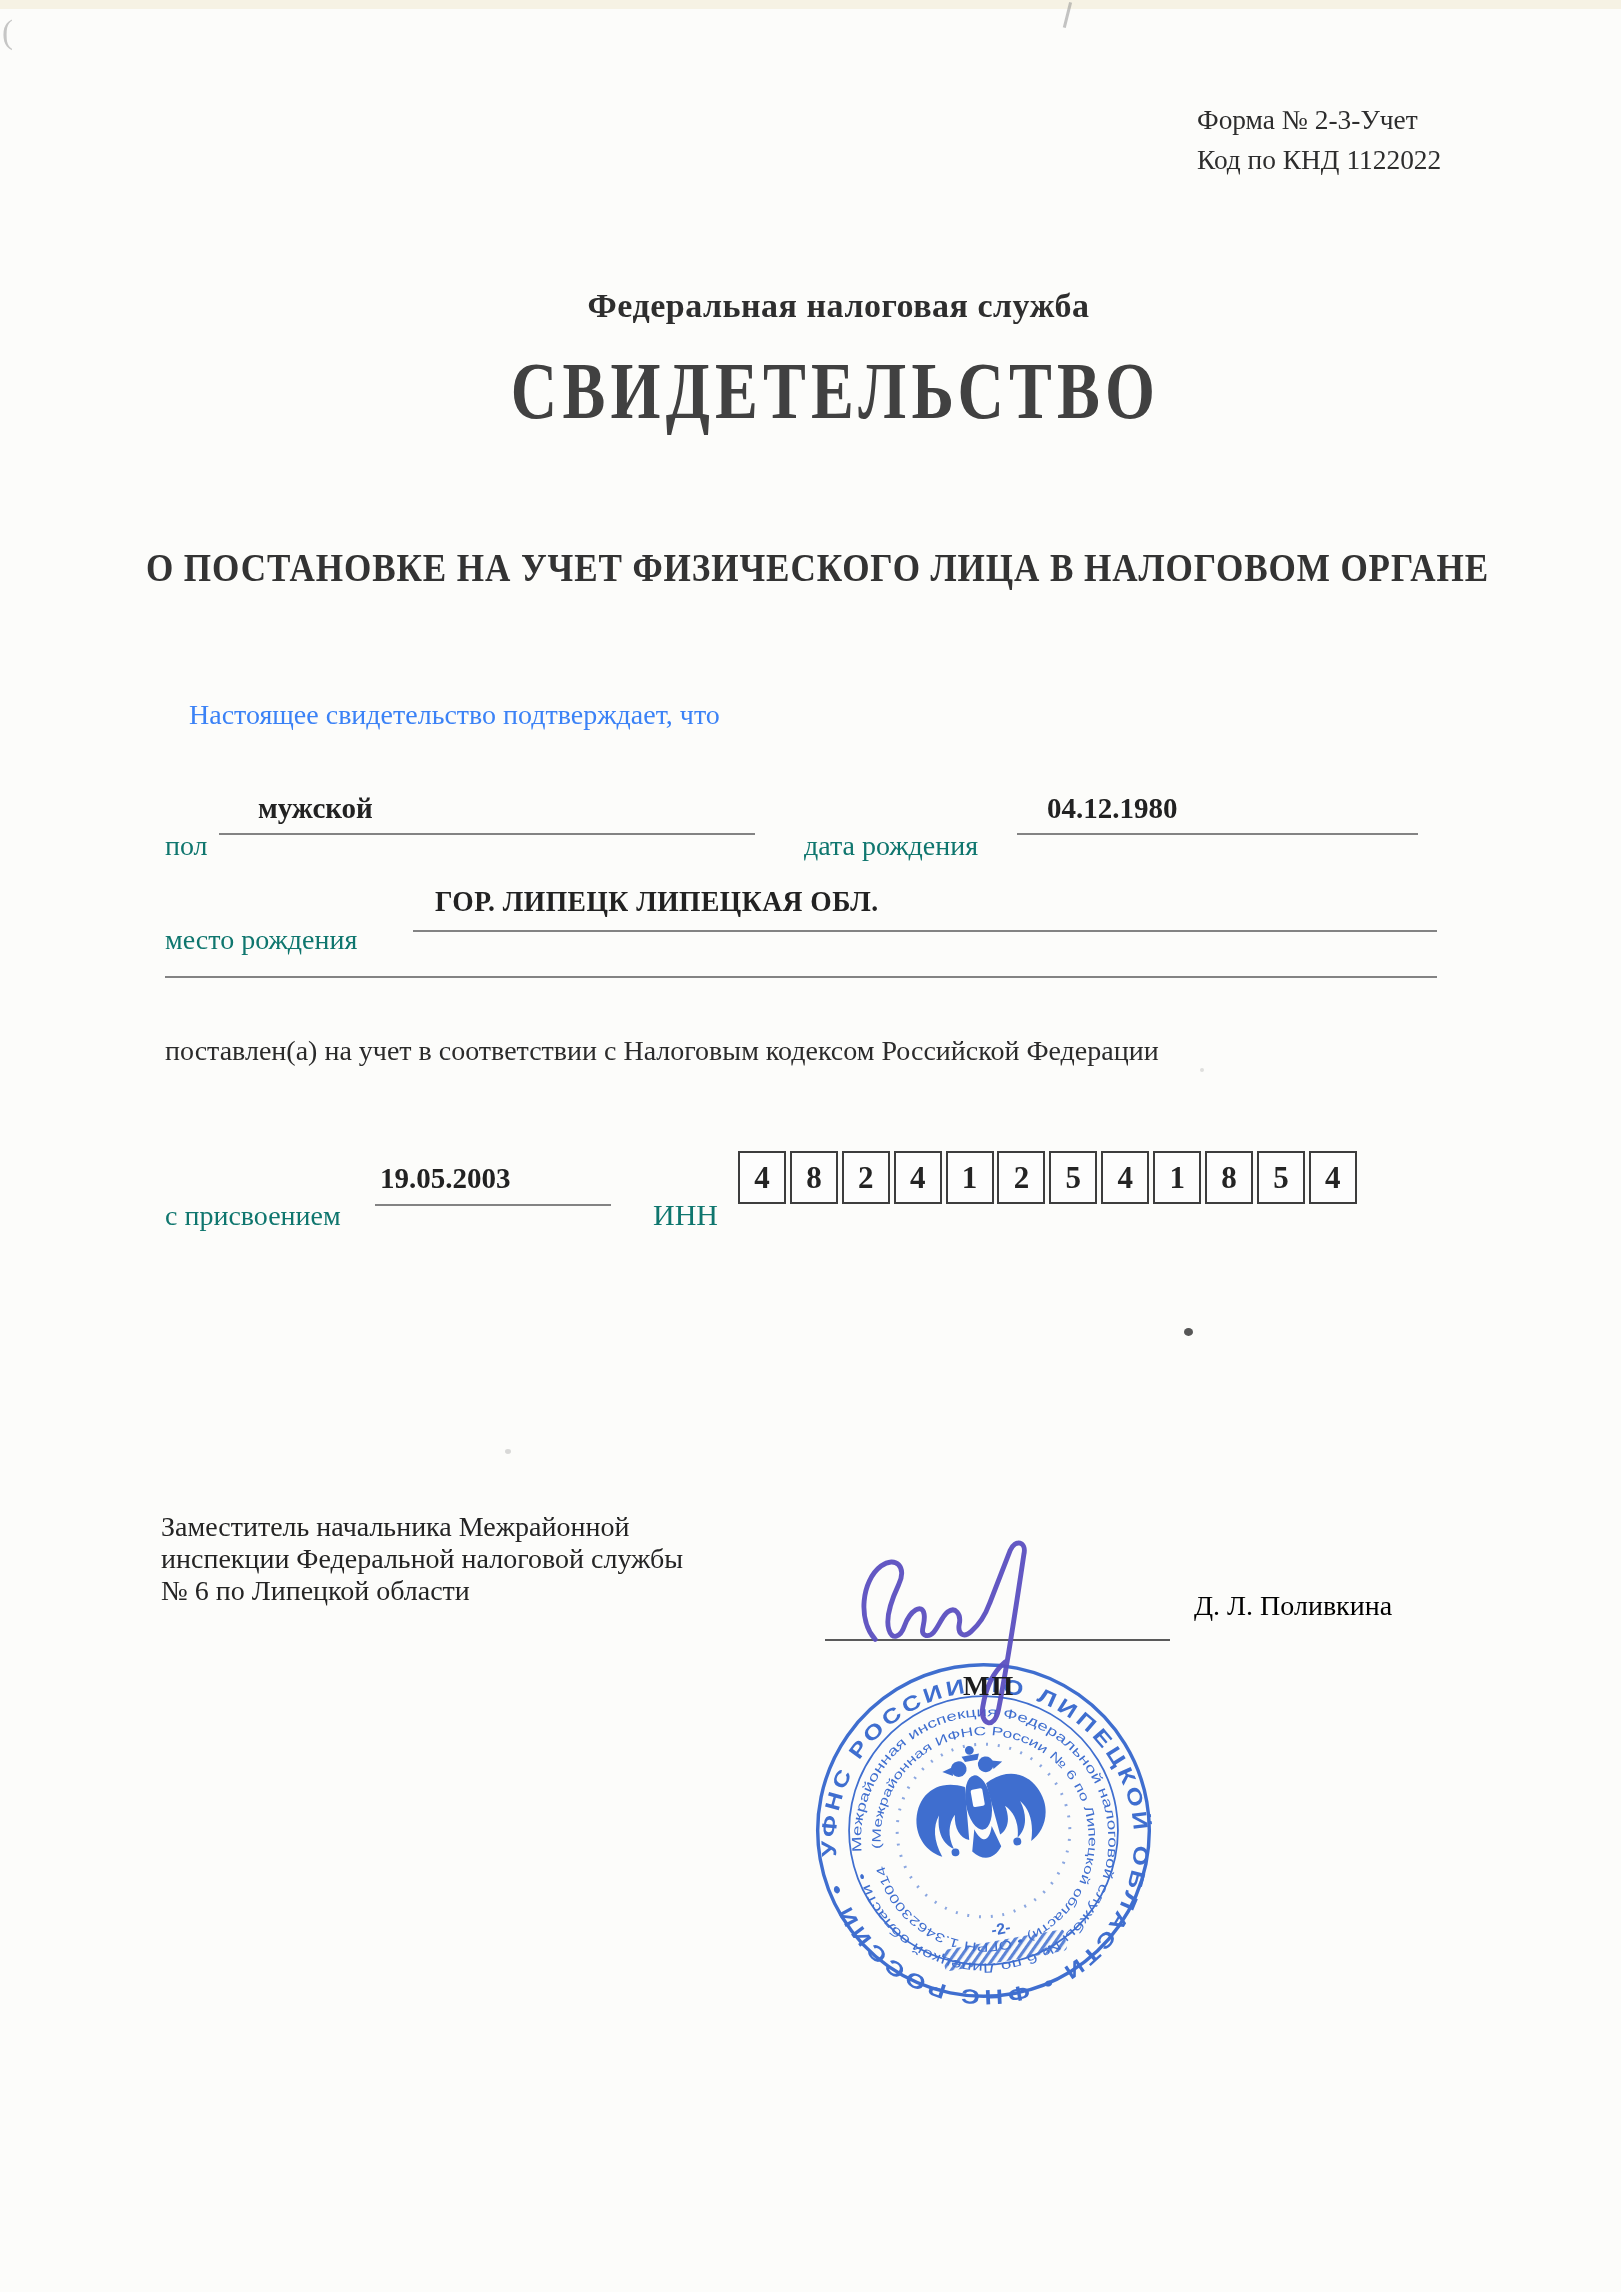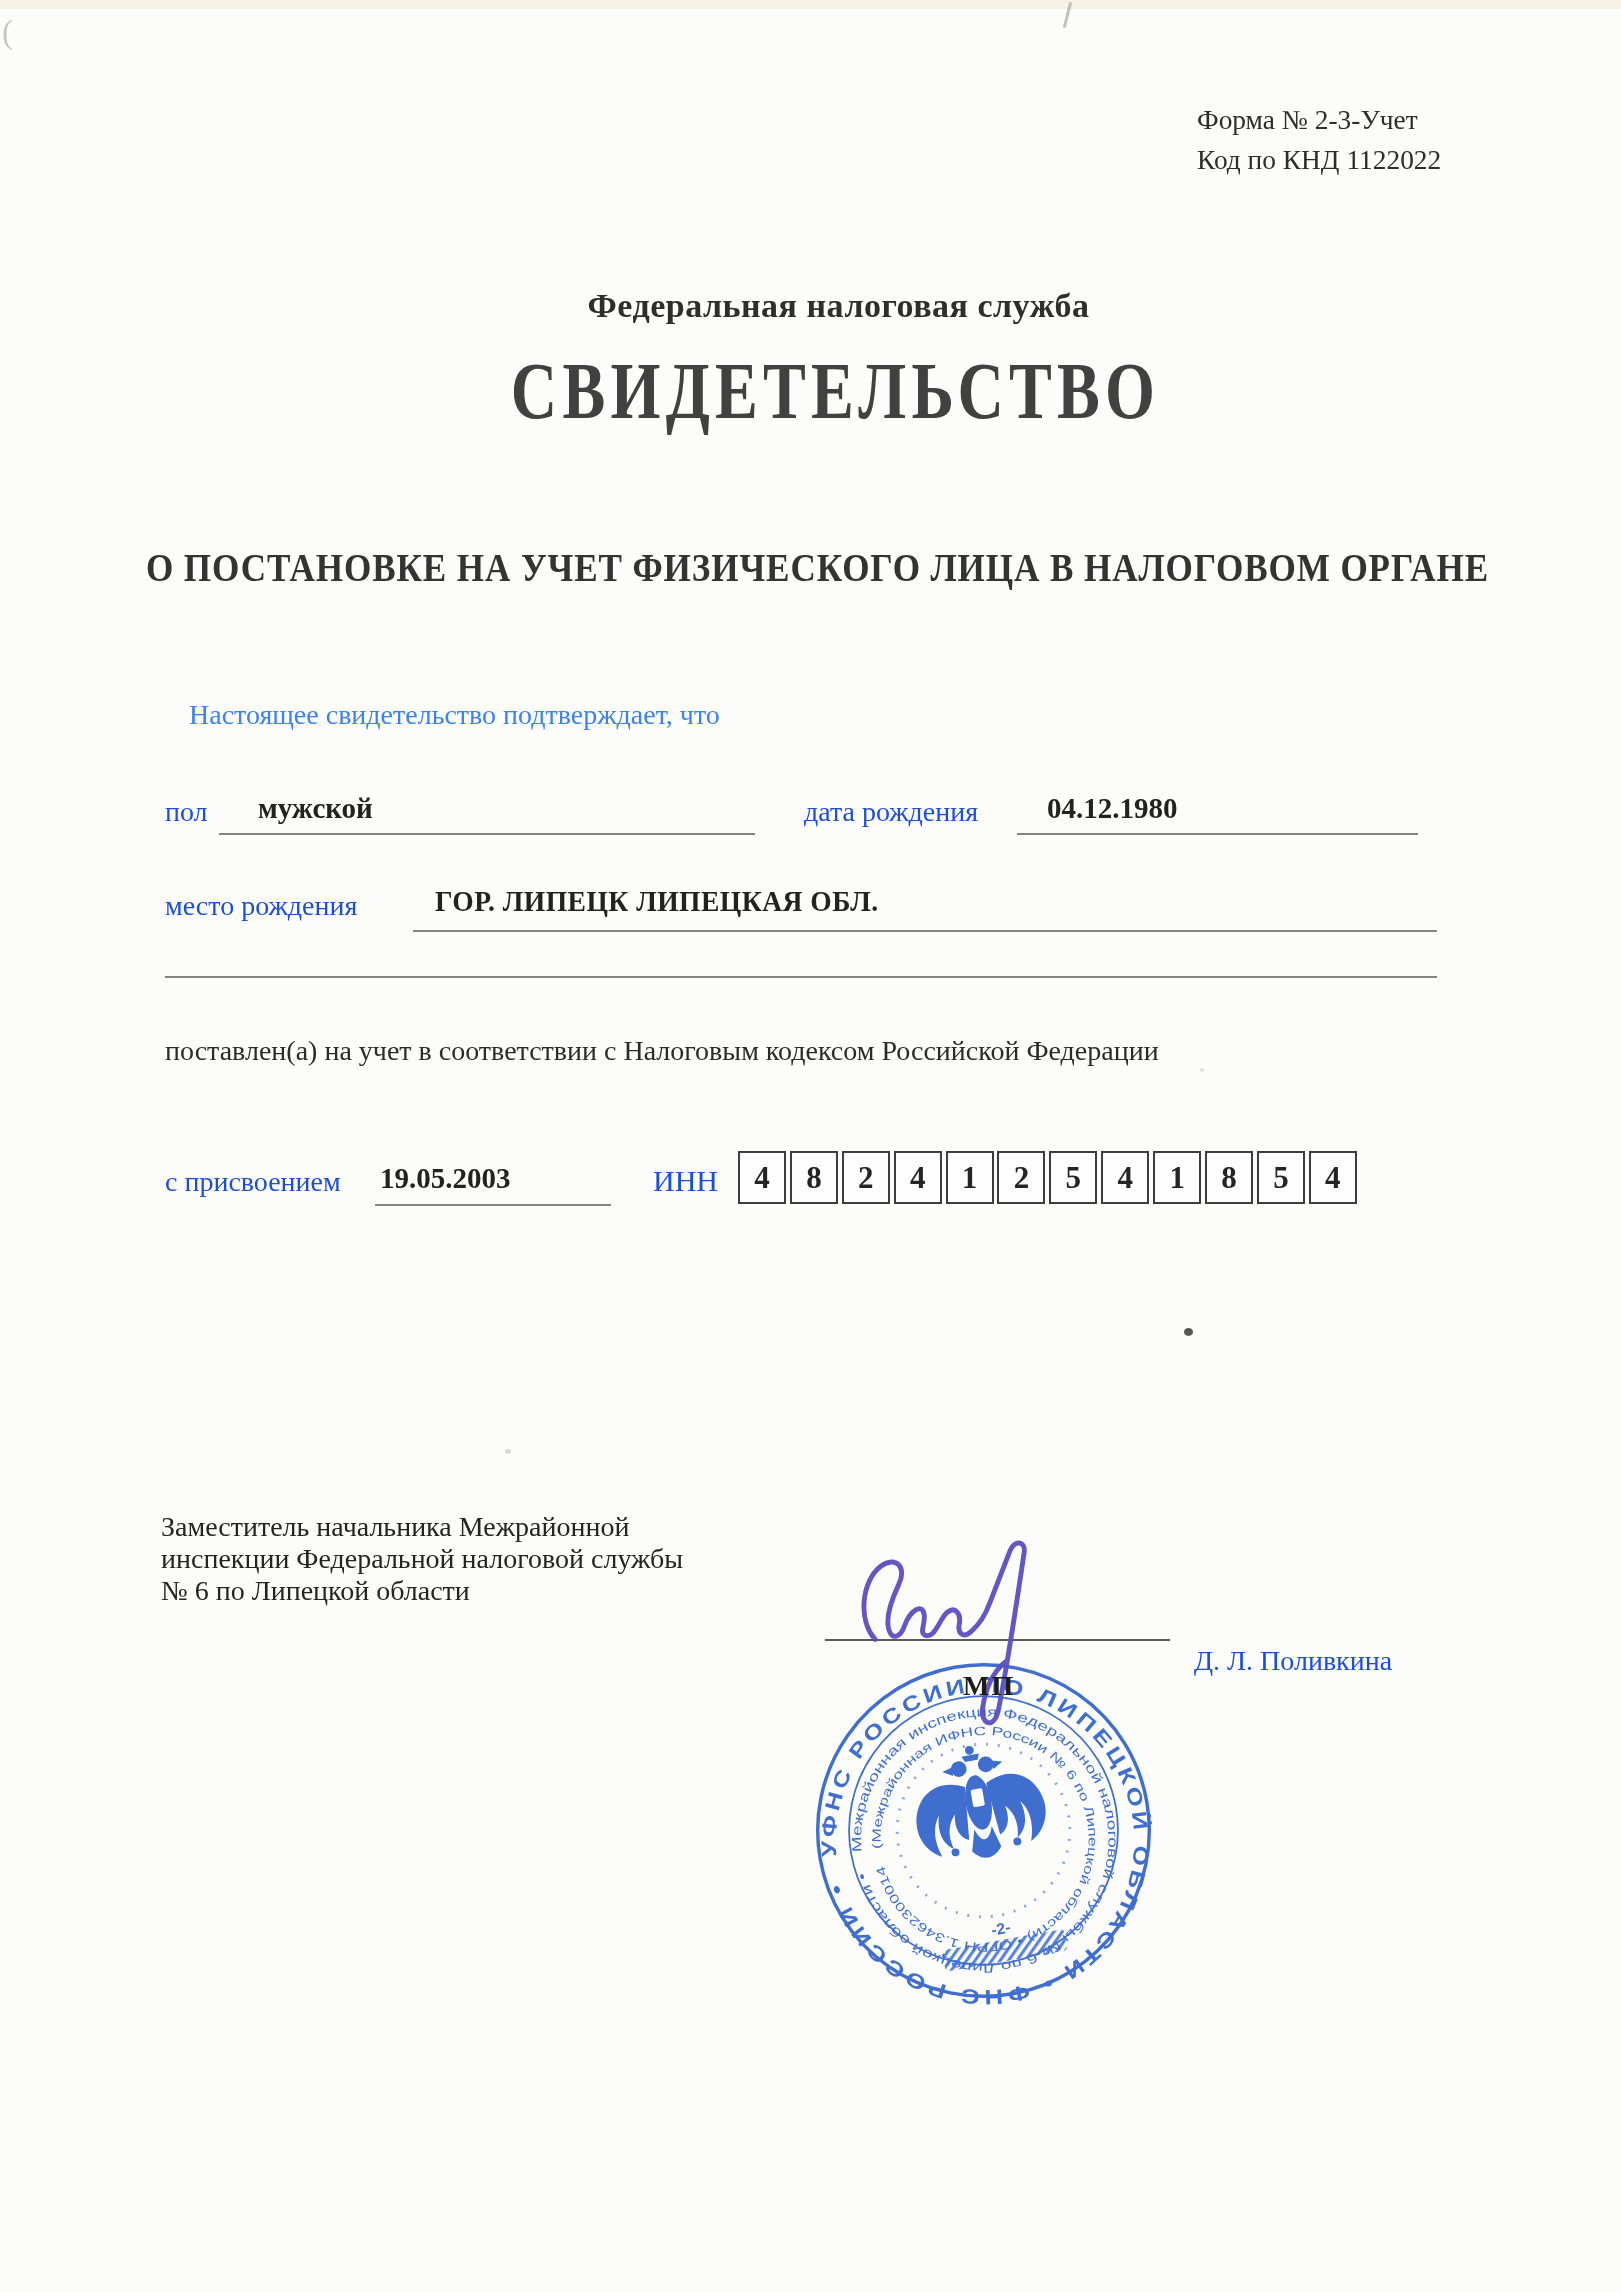--- a/index.html
+++ b/index.html
@@ -24,33 +24,33 @@
   .doc-subtitle{position:absolute;top:545px;left:0;width:100%;box-sizing:border-box;padding-left:15.7px;
     text-align:center;font-weight:bold;font-size:39px;letter-spacing:1px;color:#333;
     transform:scaleX(.9);transform-origin:50% 0;}
 
   .intro{position:absolute;left:169px;top:699px;font-size:28px;color:#3b82f6;margin-left:20px;}
   .name-line{position:absolute;left:140px;top:698px;width:1311px;text-align:center;
     border-bottom:2px solid #7d7d7d;padding-bottom:15.7px;}
   .name-line .val{display:inline-block;font-weight:bold;font-size:36px;letter-spacing:2px;word-spacing:15.7px;
     color:#242424;transform:scaleX(.92);transform-origin:50% 50%;}
 
-  .lbl{position:absolute;font-size:28px;color:#1d4ed8;white-space:nowrap;}
+  .lbl{position:absolute;font-size:28px;color:#0f766e;white-space:nowrap;margin-top:34px;}
   .val-b{position:absolute;font-weight:bold;font-size:29px;color:#222;white-space:nowrap;}
   .cond{transform:scaleX(.95);transform-origin:0 0;letter-spacing:0.5px;}
   .uline{position:absolute;height:0;border-top:2px solid #838383;}
 
   .statement{position:absolute;left:165px;top:1035px;font-size:28px;color:#2b2b2b;}
 
   .inn-row{position:absolute;left:738px;top:1151px;display:flex;gap:3.9px;}
   .inn-cell{width:44px;height:49px;border:2.5px solid #3d3d3d;background:#fdfdfd;
     font-weight:bold;font-size:31px;line-height:49px;text-align:center;color:#242424;}
 
   .official{position:absolute;left:161px;top:1511px;font-size:28px;line-height:32px;color:#242424;}
-  .official-name{position:absolute;left:1194px;top:1645px;font-size:28px;color:#1d4ed8;text-align:right;}
+  .official-name{position:absolute;left:1194px;top:1590px;font-size:28px;color:#000000;text-align:right;}
   .sig-line{position:absolute;left:825px;top:1639px;width:345px;height:0;border-top:2px solid #5a5a5a;}
   .mp{position:absolute;left:963px;top:1670px;font-size:28px;font-weight:bold;letter-spacing:2px;color:#1c1c1c;z-index:5;}
 
   .stamp{position:absolute;left:802px;top:1649px;width:363px;height:363px;color:#2f63cc;opacity:.92;z-index:2;}
   .stamp text{font-family:"Liberation Sans","DejaVu Sans",sans-serif;}
   .signature{position:absolute;left:838px;top:1524px;width:225px;height:225px;color:#5b4fc0;z-index:4;}
 </style>
 </head>
 <body>
 

